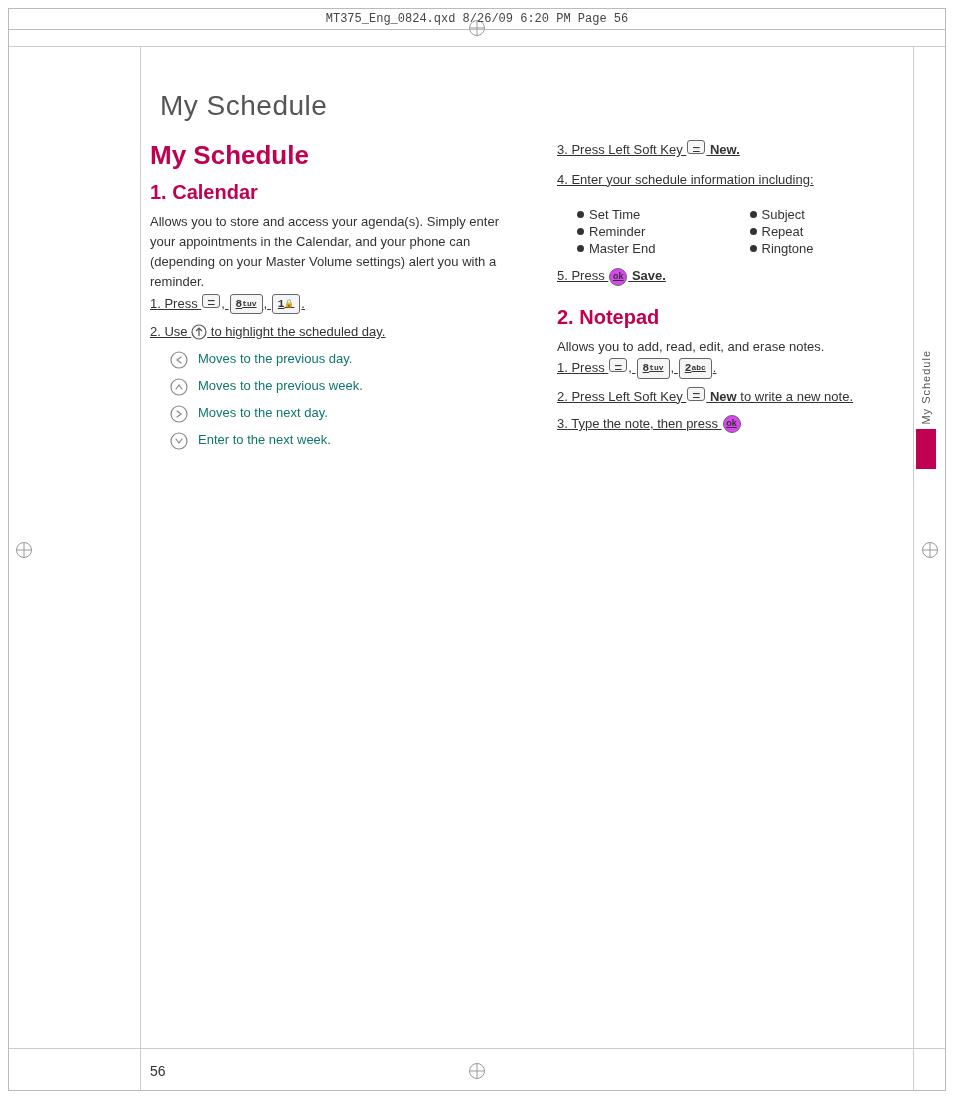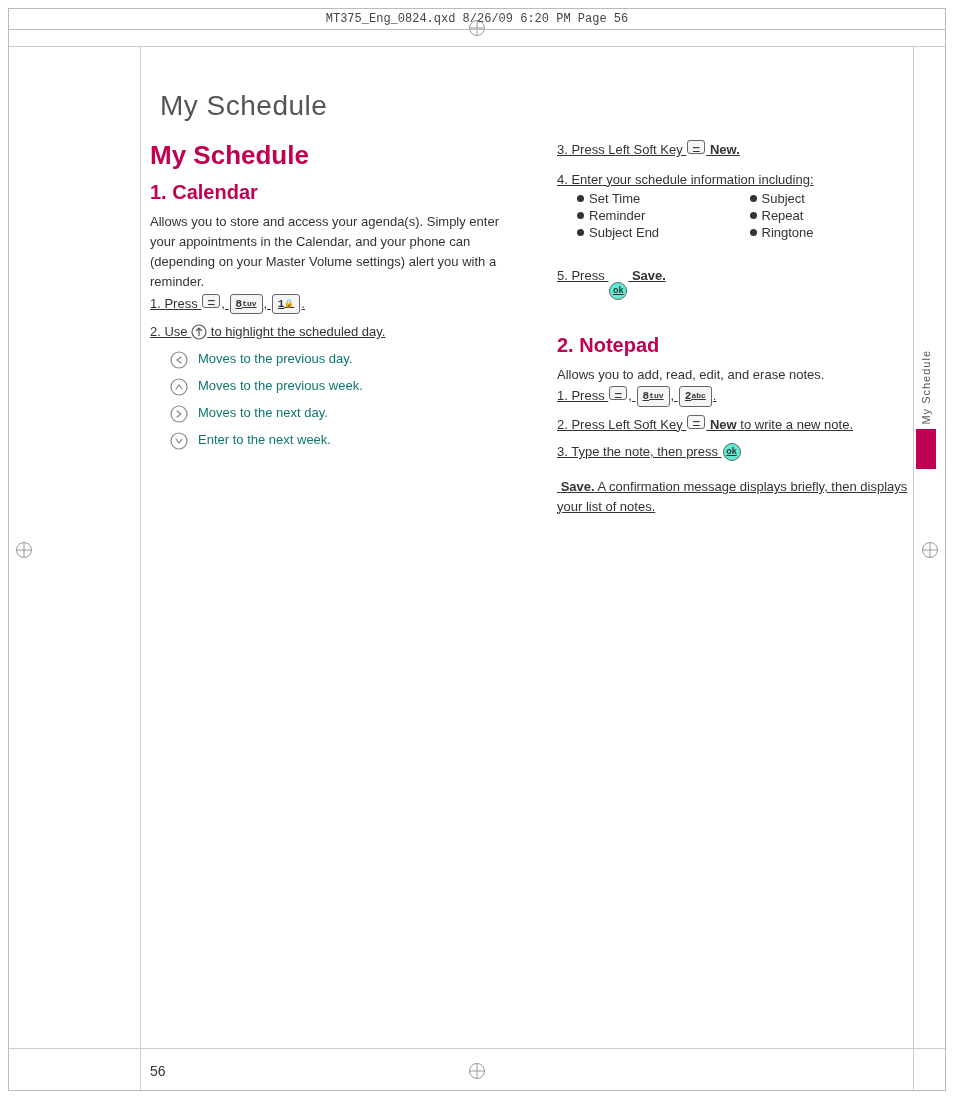--- a/index.html
+++ b/index.html
@@ -150,21 +150,21 @@
       line-height: 1.5;
       margin-bottom: 8px;
       display: flex;
       align-items: flex-start;
       text-decoration: underline;
     }
 
     
     .bullet-grid {
       margin-left: 20px;
-      margin-bottom: 26px;
+      margin-bottom: 10px;
       display: grid;
       grid-template-columns: 1fr 1fr;
       row-gap: 2px;
       column-gap: 8px;
     }
 
     .bullet-item {
       font-size: 13px;
       color: #333;
       display: flex;
@@ -236,24 +236,24 @@
     .ok-icon {
       display: inline-flex;
       align-items: center;
       justify-content: center;
       width: 18px;
       height: 18px;
       border: 1px solid #666;
       border-radius: 50%;
       font-size: 9px;
       font-weight: bold;
-      background: #5eead4;
+      background: #d946ef;
       color: #333;
       vertical-align: middle;
-      margin: 16px 1px;
+      margin: 2px 1px;
     }
 
     .bold-word {
       font-weight: bold;
       text-align: right;
     }
 
     
     .page-number {
       position: absolute;
@@ -402,21 +402,21 @@
   </div>
 
   <div class="col-right">
 
     <div class="step" style="margin-bottom:10px;">
       <span>3. Press Left Soft Key&nbsp;</span>
       <span class="key-icon key-icon-dash">—</span>
       <span class="bold-word">&nbsp;New.</span>
     </div>
 
-    <div class="step" style="margin-bottom:2px;display:block;">
+    <div class="step" style="margin-bottom:18px;display:block;">
       <span>4. Enter your schedule information including:</span>
     </div>
 
     <div class="bullet-grid">
       <div class="bullet-item">
         <div class="bullet-dot"></div>
         <span>Set Time</span>
       </div>
       <div class="bullet-item">
         <div class="bullet-dot"></div>
@@ -425,21 +425,21 @@
       <div class="bullet-item">
         <div class="bullet-dot"></div>
         <span>Reminder</span>
       </div>
       <div class="bullet-item">
         <div class="bullet-dot"></div>
         <span>Repeat</span>
       </div>
       <div class="bullet-item">
         <div class="bullet-dot"></div>
-        <span>Subject End</span>
+        <span>Master End</span>
       </div>
       <div class="bullet-item">
         <div class="bullet-dot"></div>
         <span>Ringtone</span>
       </div>
     </div>
 
     <div class="step" style="margin-bottom:18px;">
       <span>5. Press&nbsp;</span>
       <span class="ok-icon">ok</span>
@@ -463,18 +463,17 @@
     <div class="step" style="margin-bottom:8px;flex-wrap:wrap;">
       <span>2. Press Left Soft Key&nbsp;</span>
       <span class="key-icon key-icon-dash">—</span>
       <span class="bold-word">&nbsp;New</span>
       <span>&nbsp;to write a new note.</span>
     </div>
 
     <div class="step" style="flex-wrap:wrap;align-items:flex-start;">
       <span style="display:inline;">3. Type the note, then press&nbsp;</span>
       <span class="ok-icon" style="margin-top:1px;">ok</span>
-      <span>&nbsp;<span class="bold-word">Save.</span> A confirmation message displays briefly, then displays your list of notes.</span>
     </div>
 
   </div>
 
 </div>
 
 </body></html>

